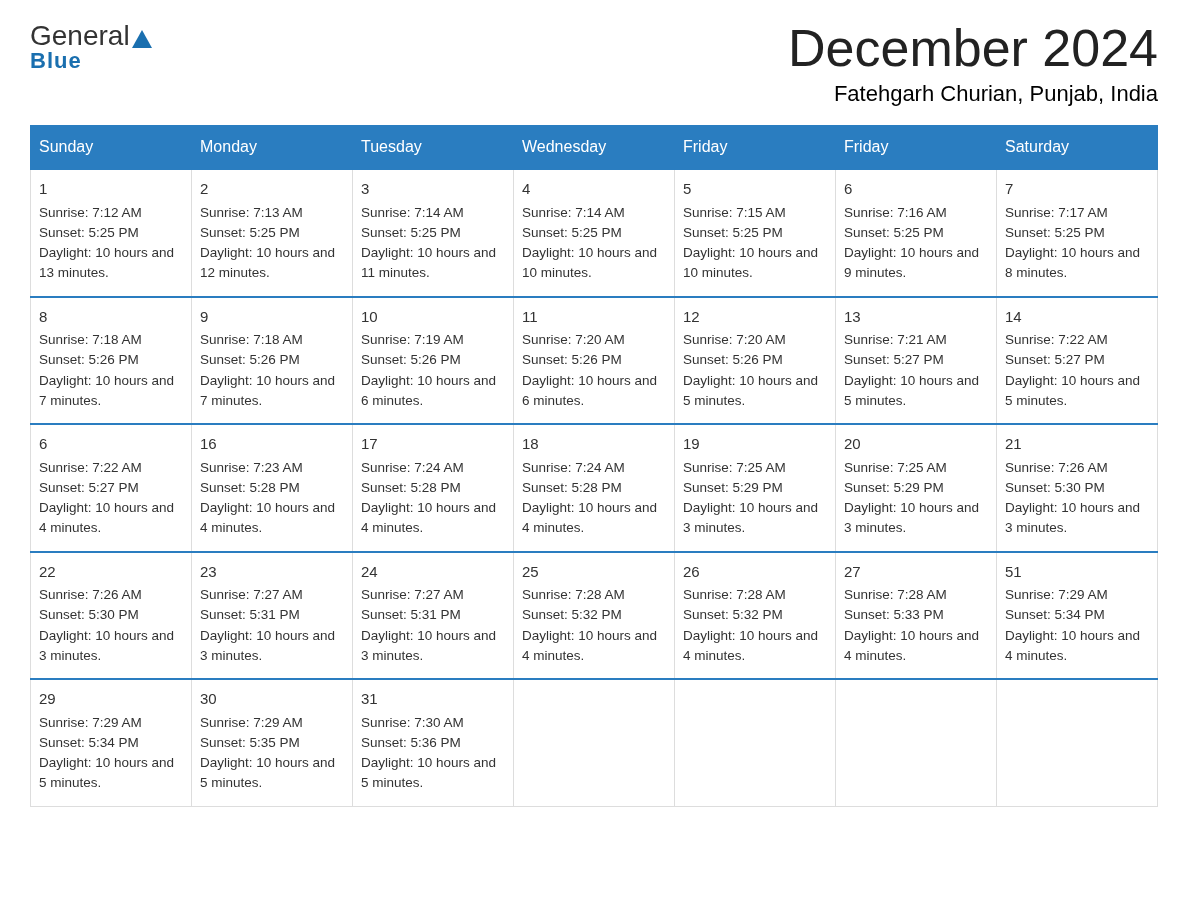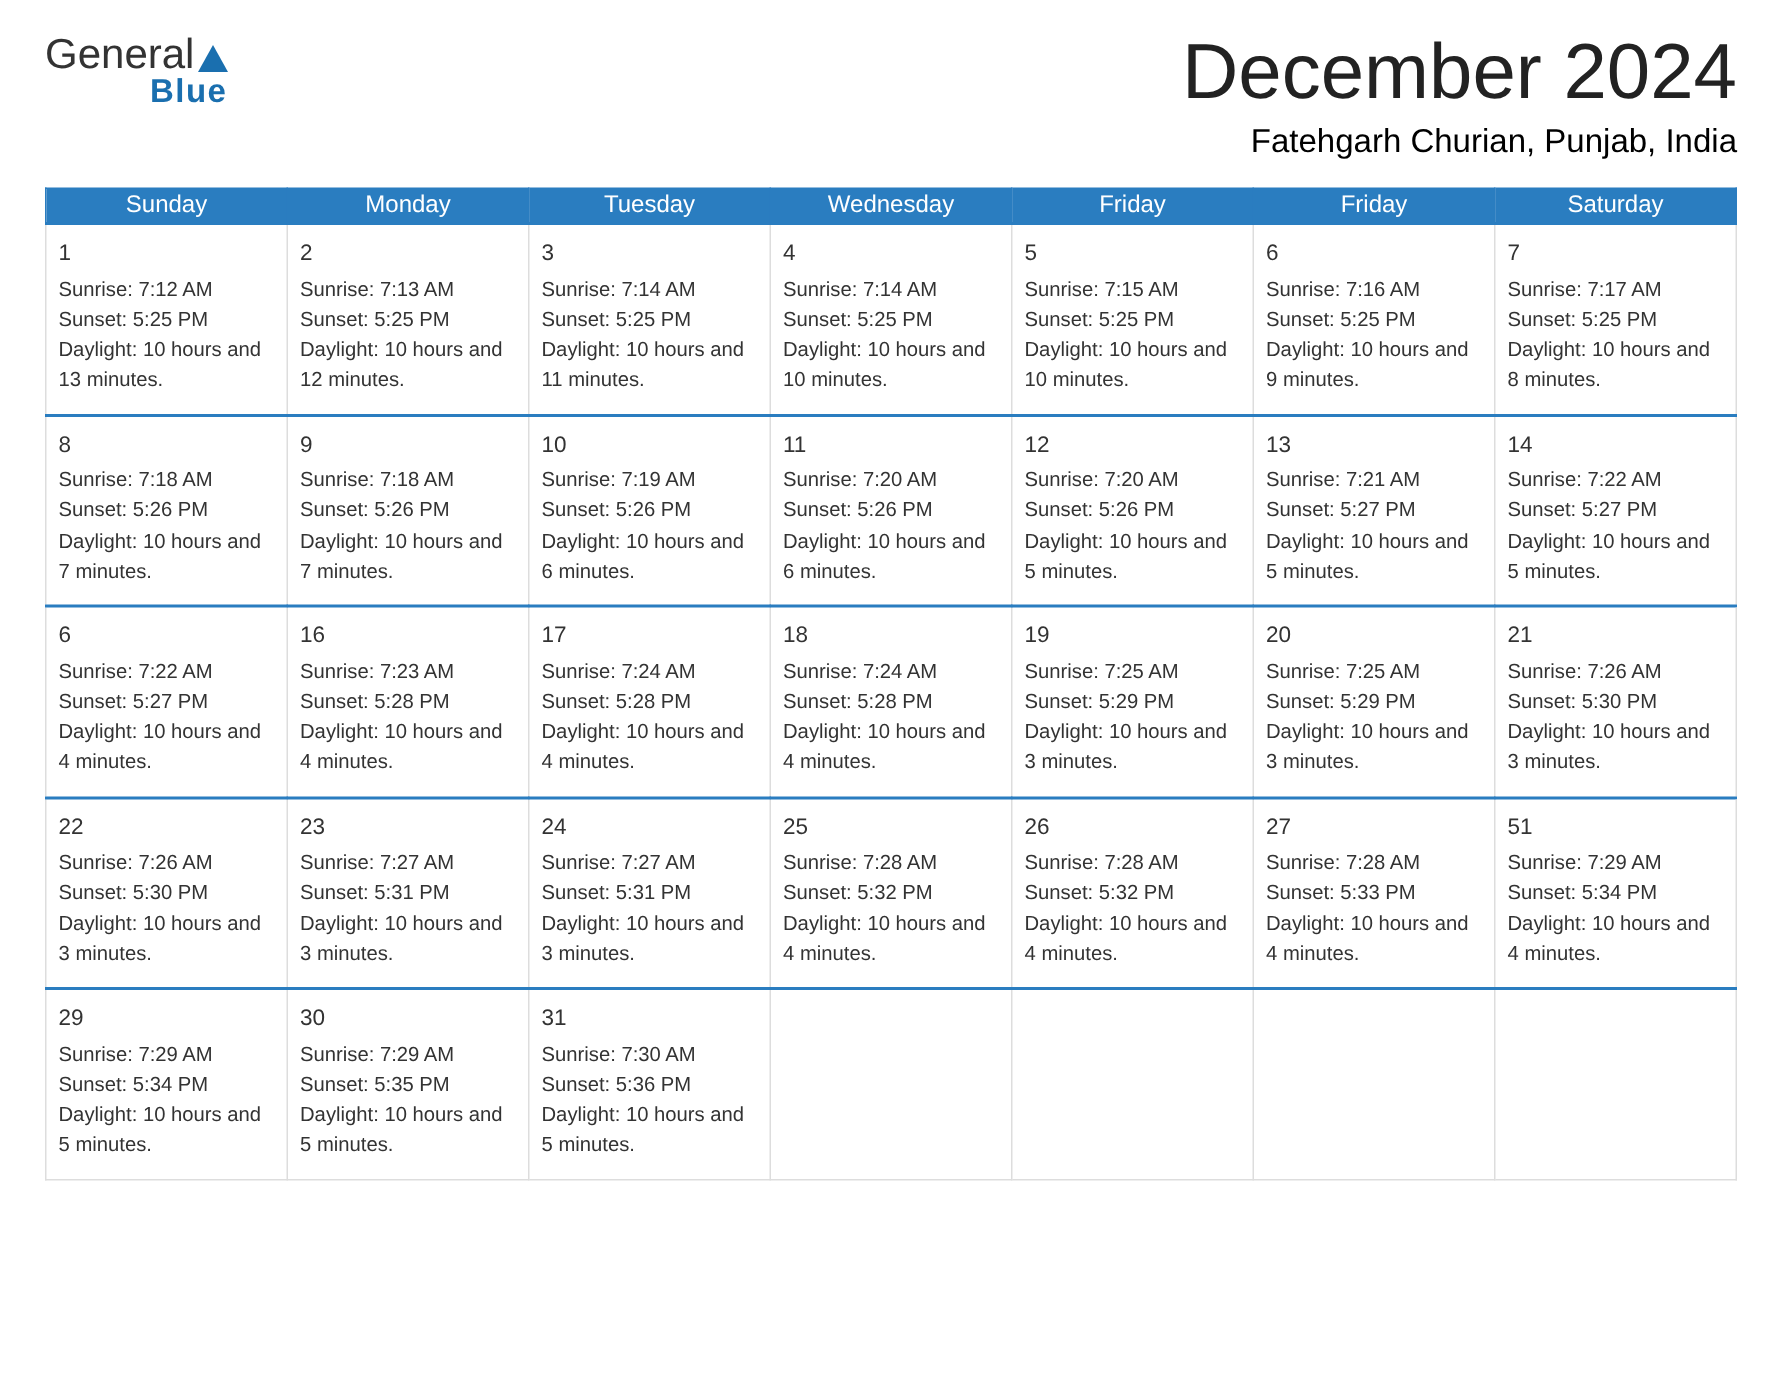--- a/index.html
+++ b/index.html
@@ -11,21 +11,21 @@
     }
     .header {
       display: flex;
       justify-content: space-between;
       align-items: flex-start;
       margin-bottom: 18px;
     }
     .logo {
       display: flex;
       flex-direction: column;
-      align-items: flex-end;
+      align-items: flex-start;
     }
     .title-section {
       text-align: right;
     }
     .main-title {
       font-size: 52px;
       font-weight: normal;
       color: #222;
       line-height: 1.1;
     }
@@ -37,24 +37,24 @@
     table {
       width: 100%;
       border-collapse: collapse;
       table-layout: fixed;
     }
     thead tr {
       background-color: #2a7dc0;
       color: #fff;
     }
     thead th {
-      padding: 2px 8px;
+      padding: 12px 8px;
       font-size: 16px;
       font-weight: normal;
-      text-align: center;
+      text-align: left;
       border: 1px solid #2a7dc0;
     }
     tbody tr {
       border-top: 2px solid #2a7dc0;
     }
     tbody td {
       padding: 8px 8px 12px 8px;
       vertical-align: top;
       border-left: 1px solid #ddd;
       border-right: 1px solid #ddd;

